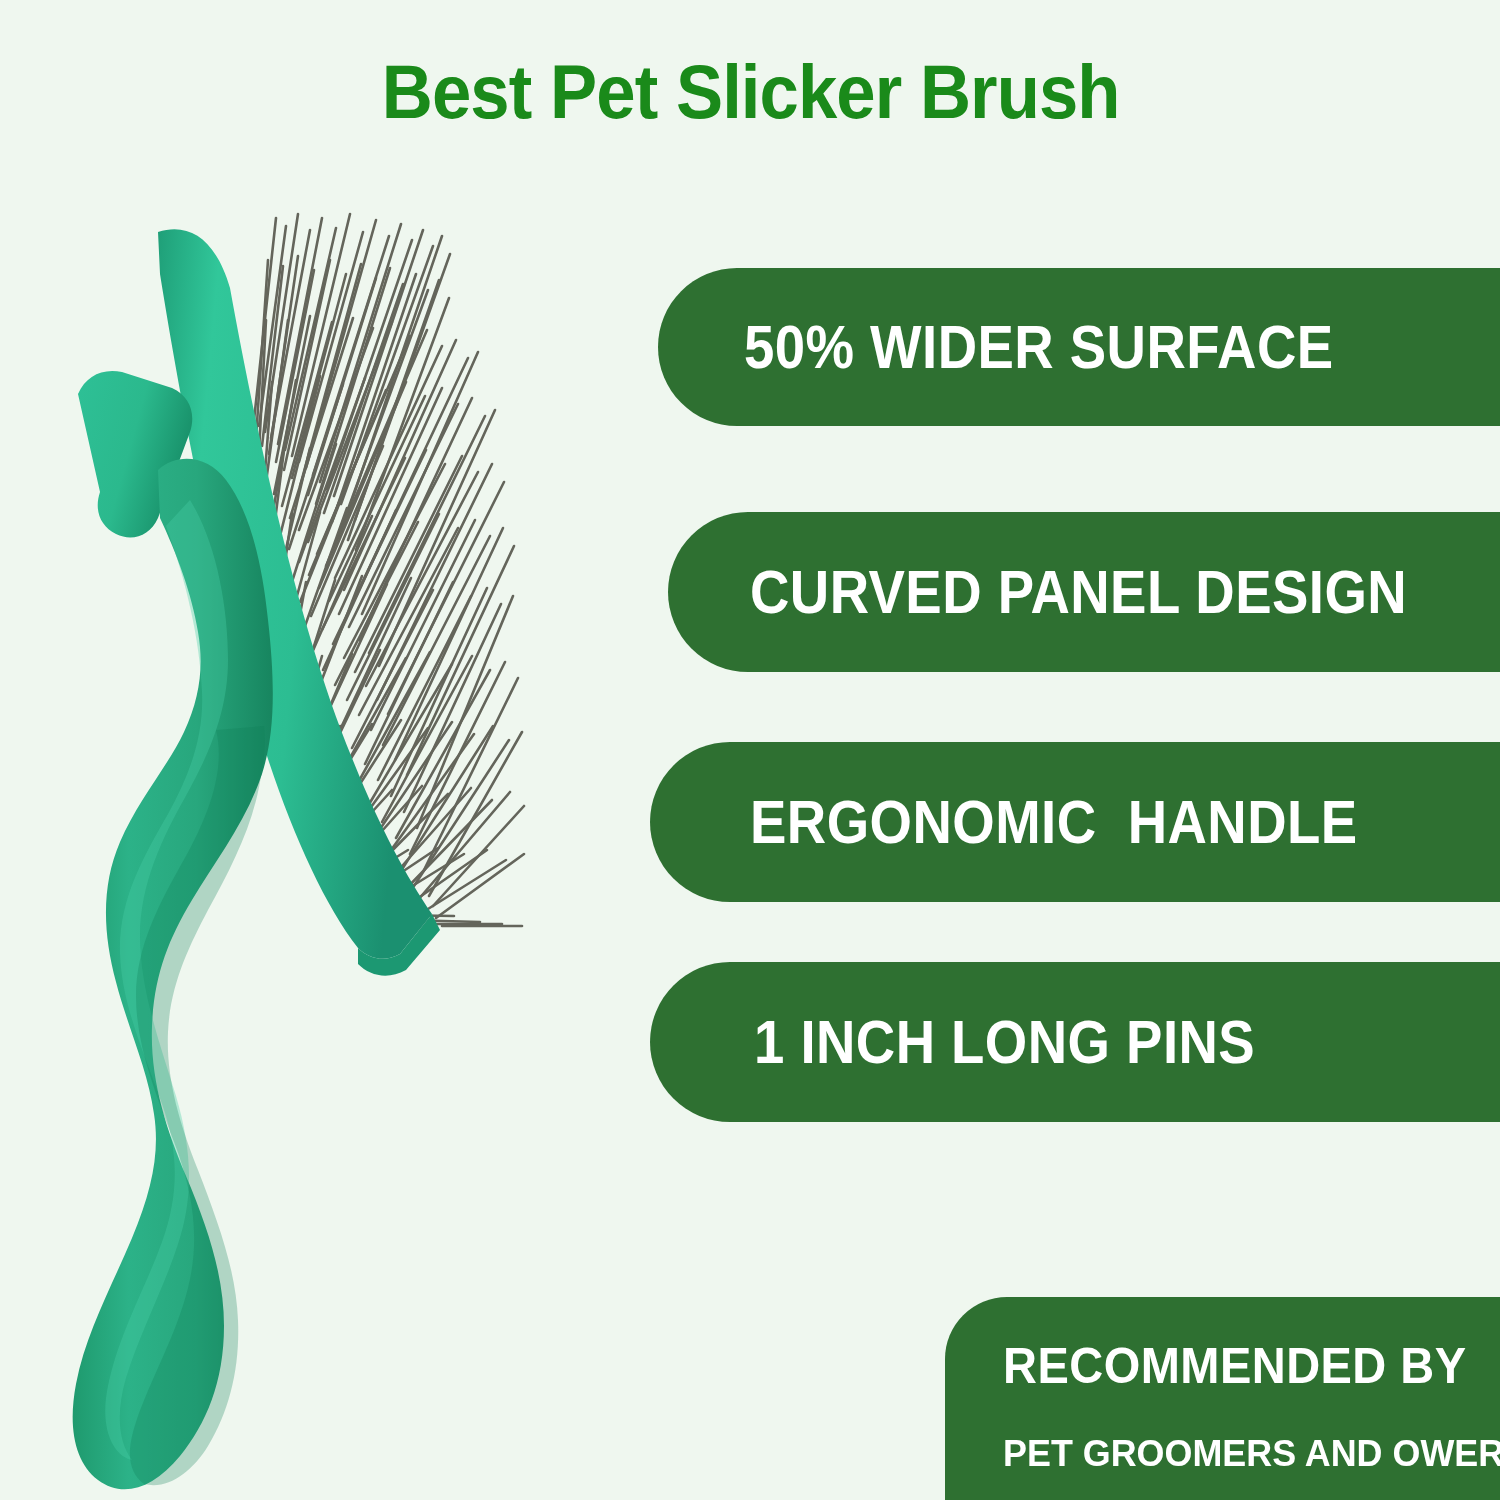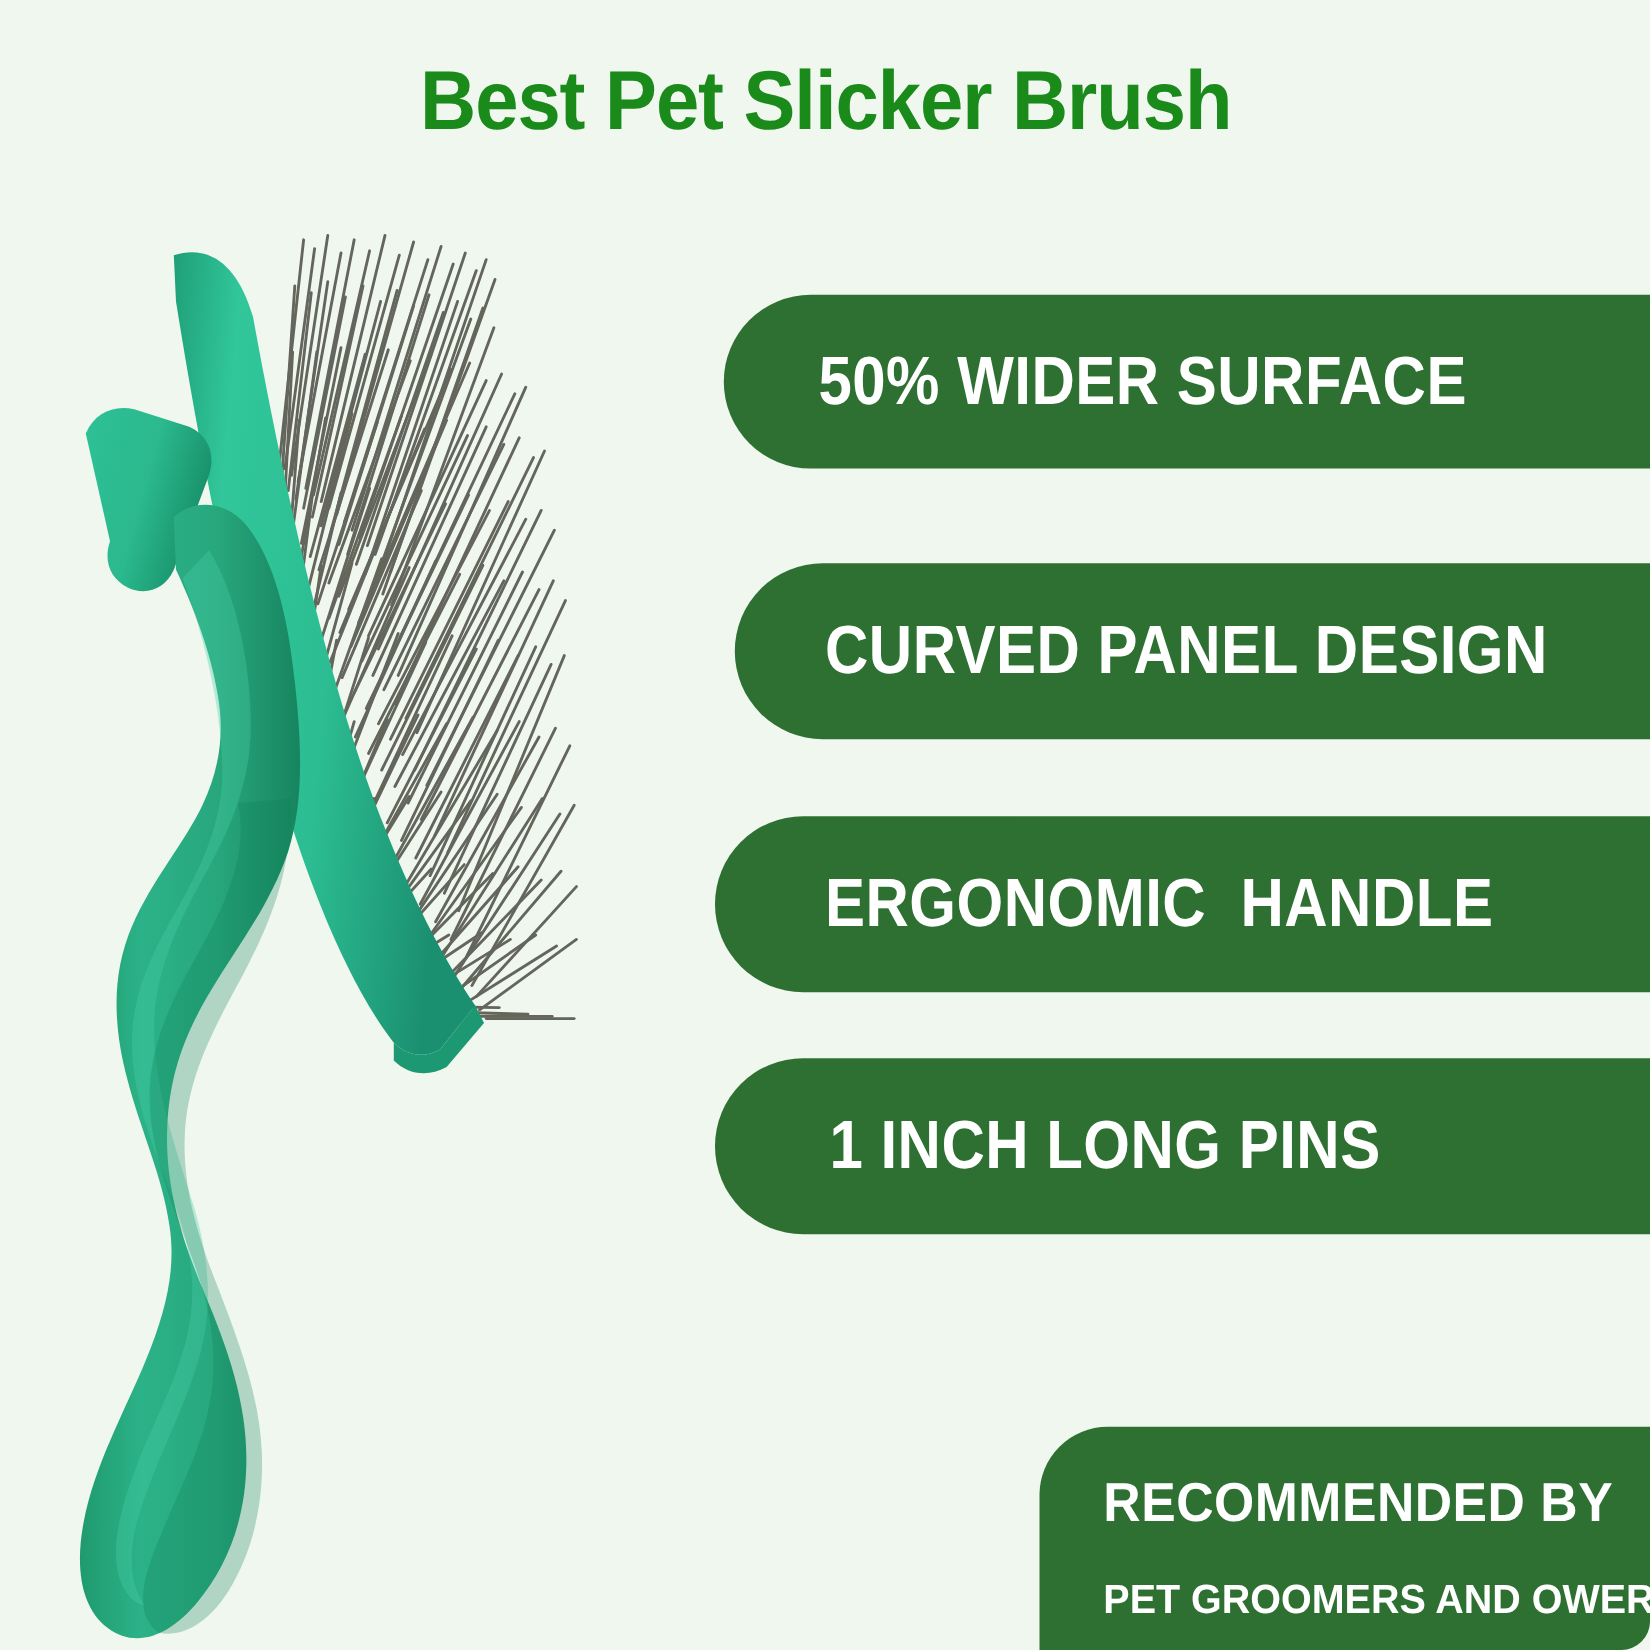--- a/index.html
+++ b/index.html
@@ -14,21 +14,20 @@
     overflow: hidden;
     position: relative;
   }
 
   #canvas {
     position: relative;
     width: 1500px;
     height: 1500px;
     background: #eff7ef;
     overflow: hidden;
-    border-radius: 26px;
   }
 
   
   .title {
     position: absolute;
     left: 0;
     top: 52px;
     width: 1500px;
     text-align: center;
     font-family: "Liberation Sans", sans-serif;

